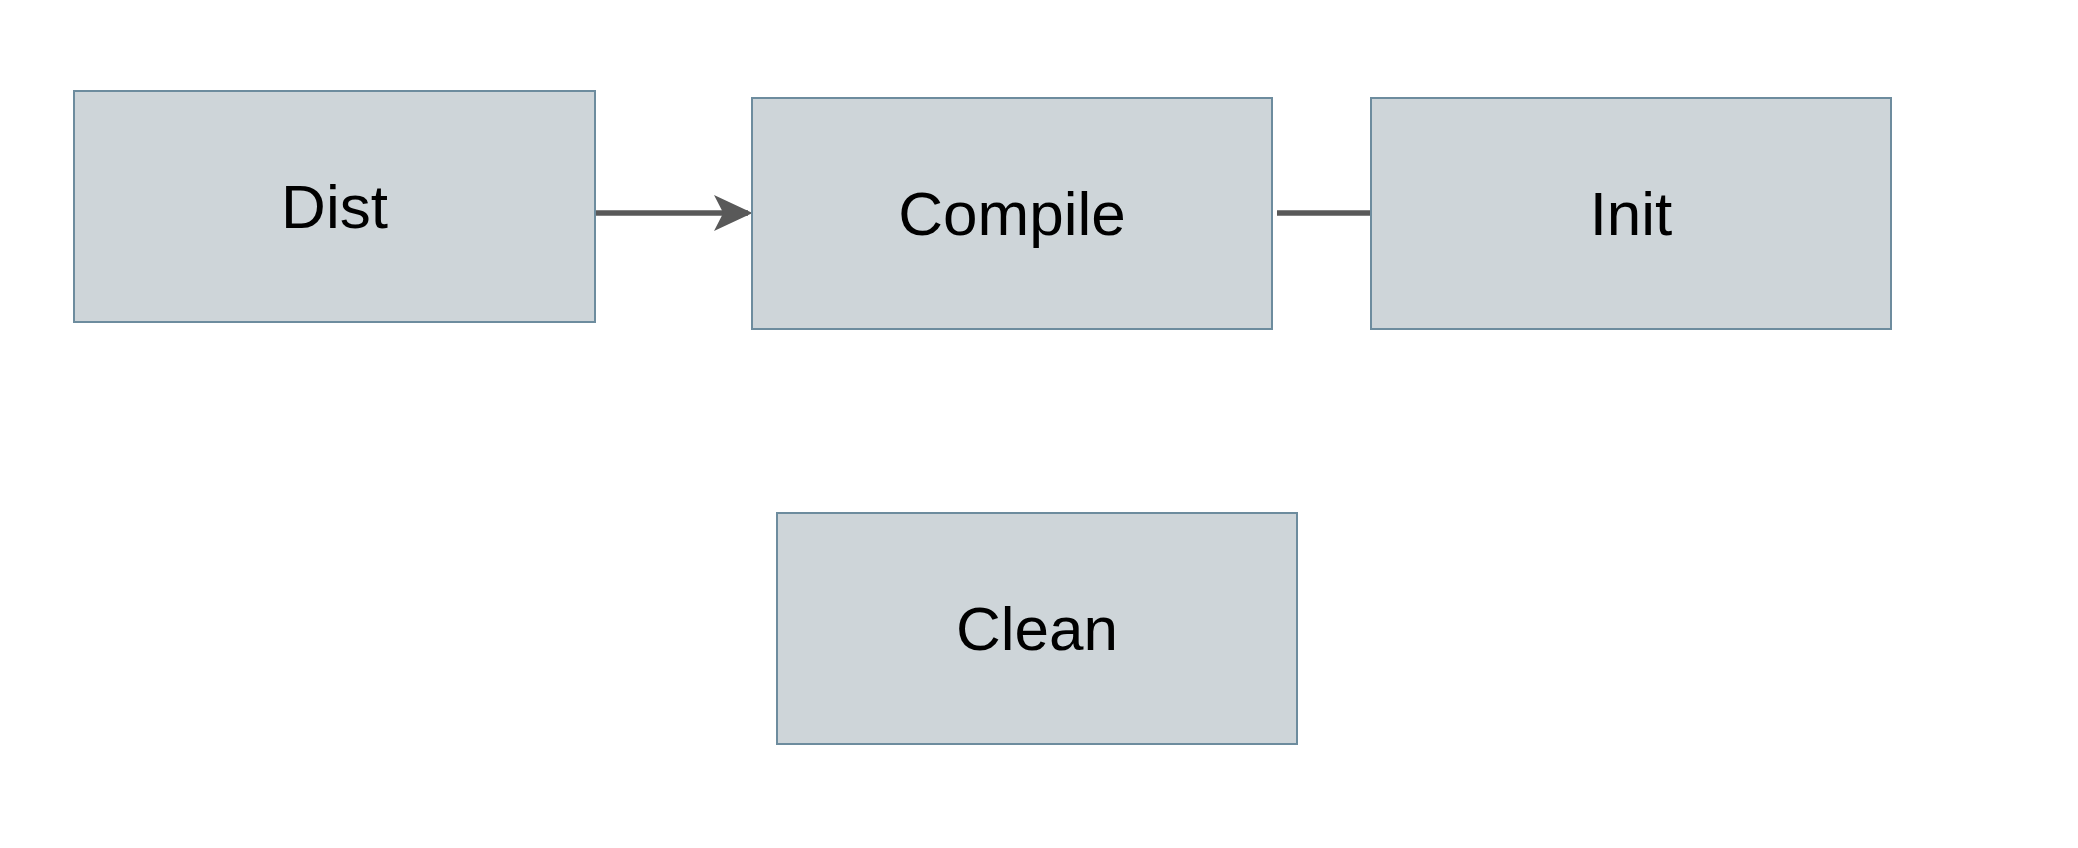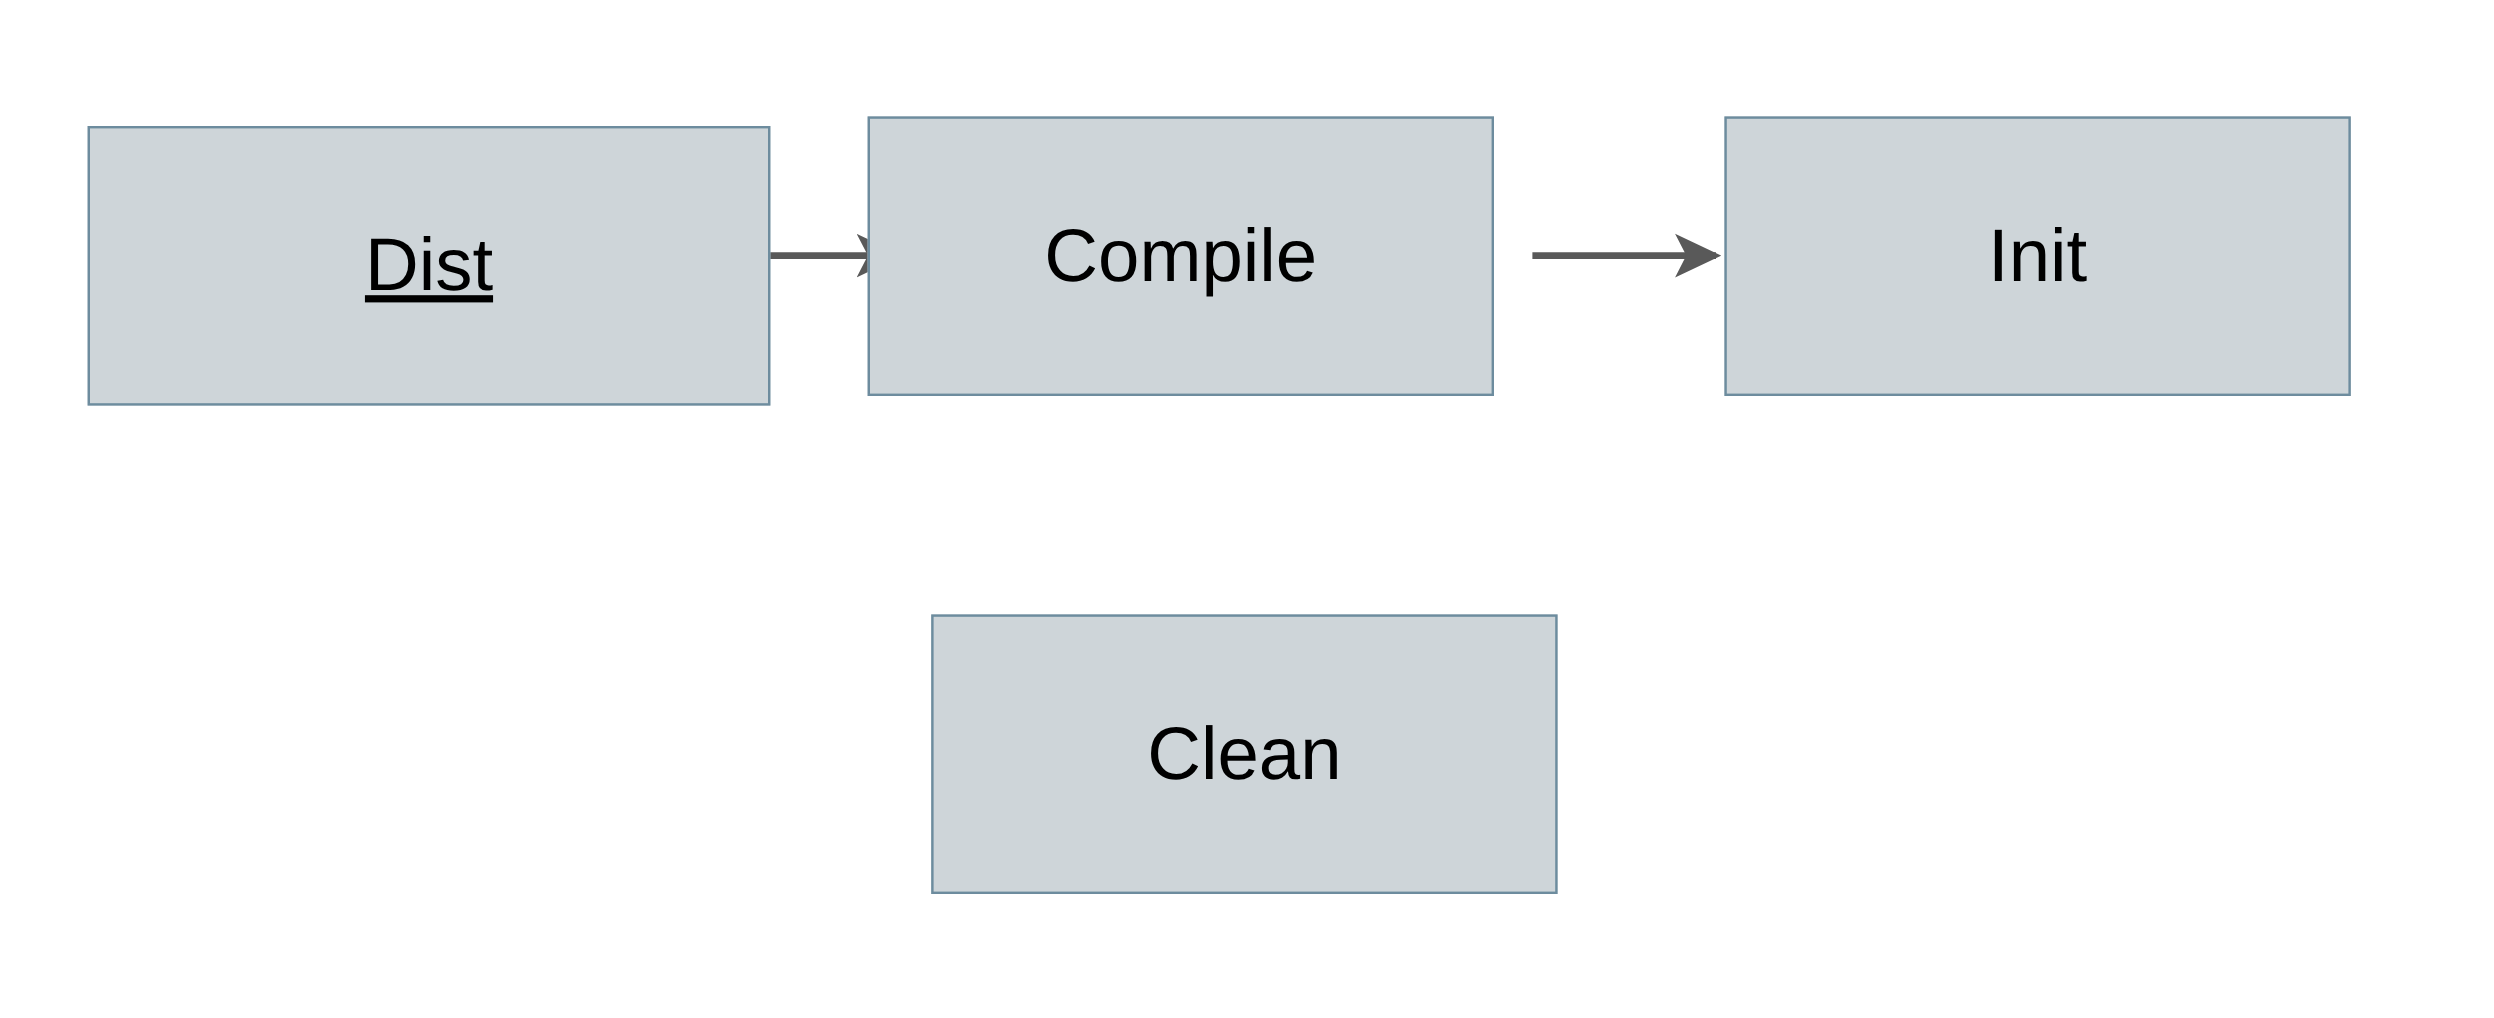--- a/index.html
+++ b/index.html
@@ -37,23 +37,23 @@
   }
   .edge-layer {
     position: absolute;
     left: 0;
     top: 0;
     width: 2078px;
     height: 848px;
     pointer-events: none;
   }
   
-  #node-dist    { left: 73px;  top: 105px;  width: 569px; height: 233px; text-decoration: underline; }
-  #node-compile { left: 723px; top: 97px;  width: 522px; height: 233px; }
-  #node-init    { left: 1437px;top: 97px;  width: 522px; height: 233px; }
+  #node-dist    { left: 73px;  top: 90px;  width: 523px; height: 233px; }
+  #node-compile { left: 751px; top: 97px;  width: 522px; height: 233px; }
+  #node-init    { left: 1370px;top: 97px;  width: 522px; height: 233px; }
   #node-clean   { left: 755px; top: 512px; width: 522px; height: 233px; margin-left: 21px; }
 </style>
 </head>
 <body>
 
 <div id="canvas">
 
   <svg class="edge-layer" viewBox="0 0 2078 848" xmlns="http://www.w3.org/2000/svg">
     <defs>
       <marker id="arrowhead" markerWidth="7" markerHeight="7" refX="6.2" refY="3.5" orient="auto" markerUnits="strokeWidth">

